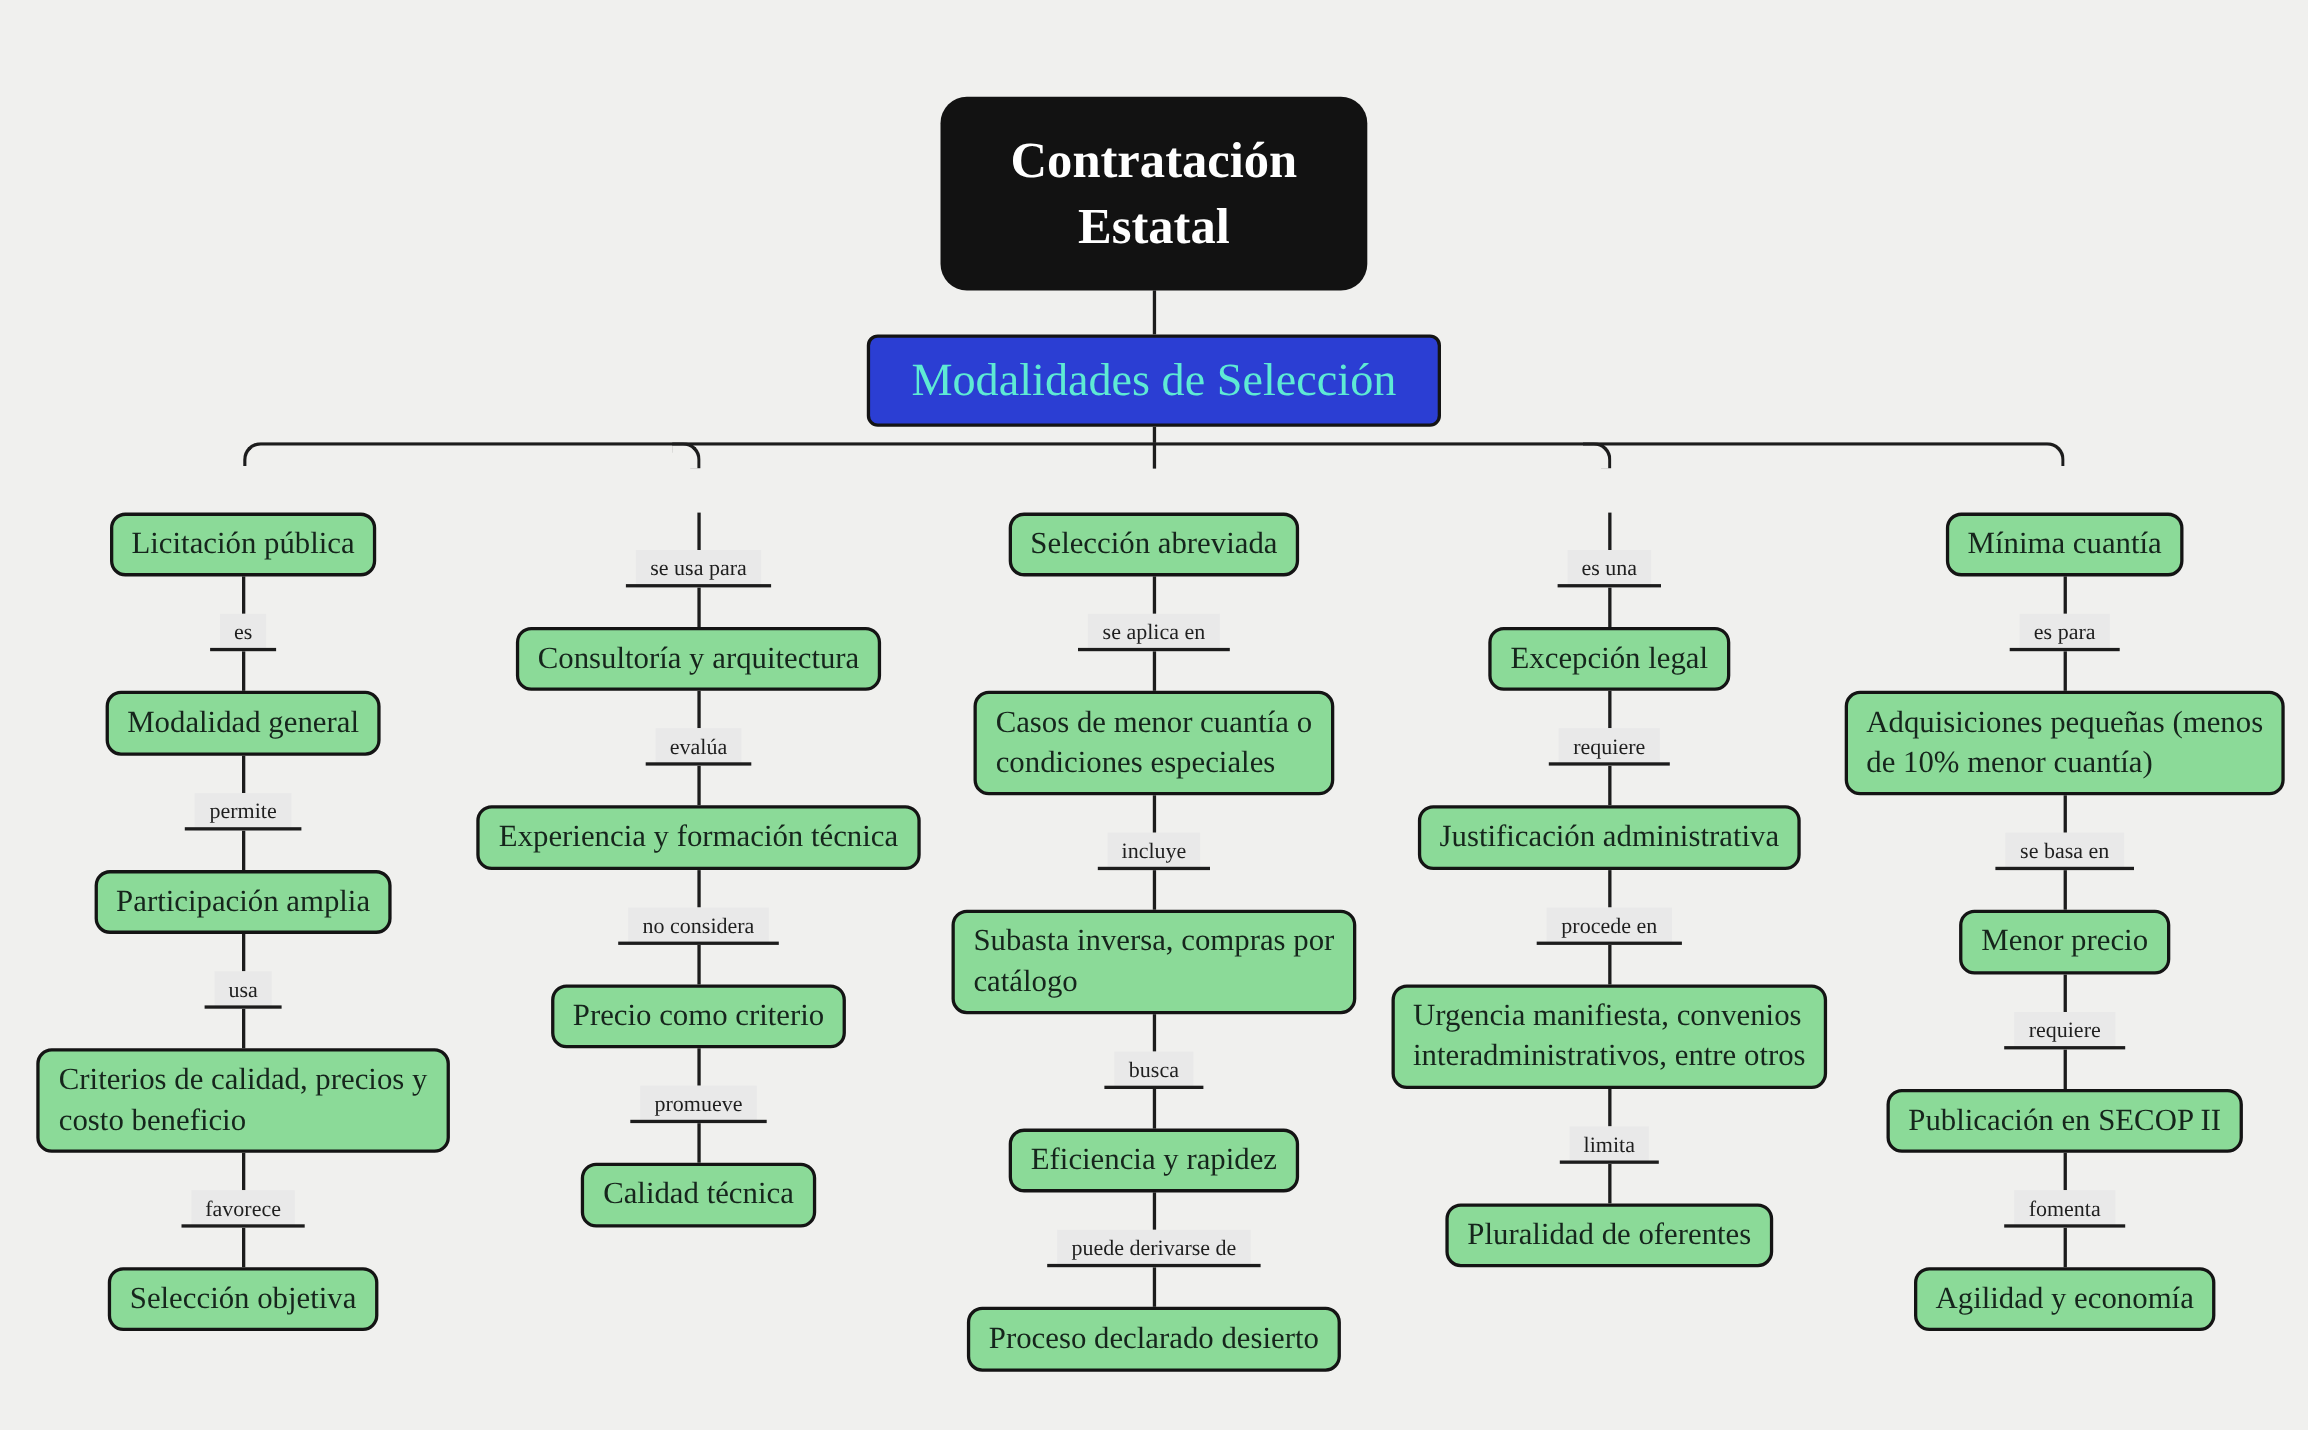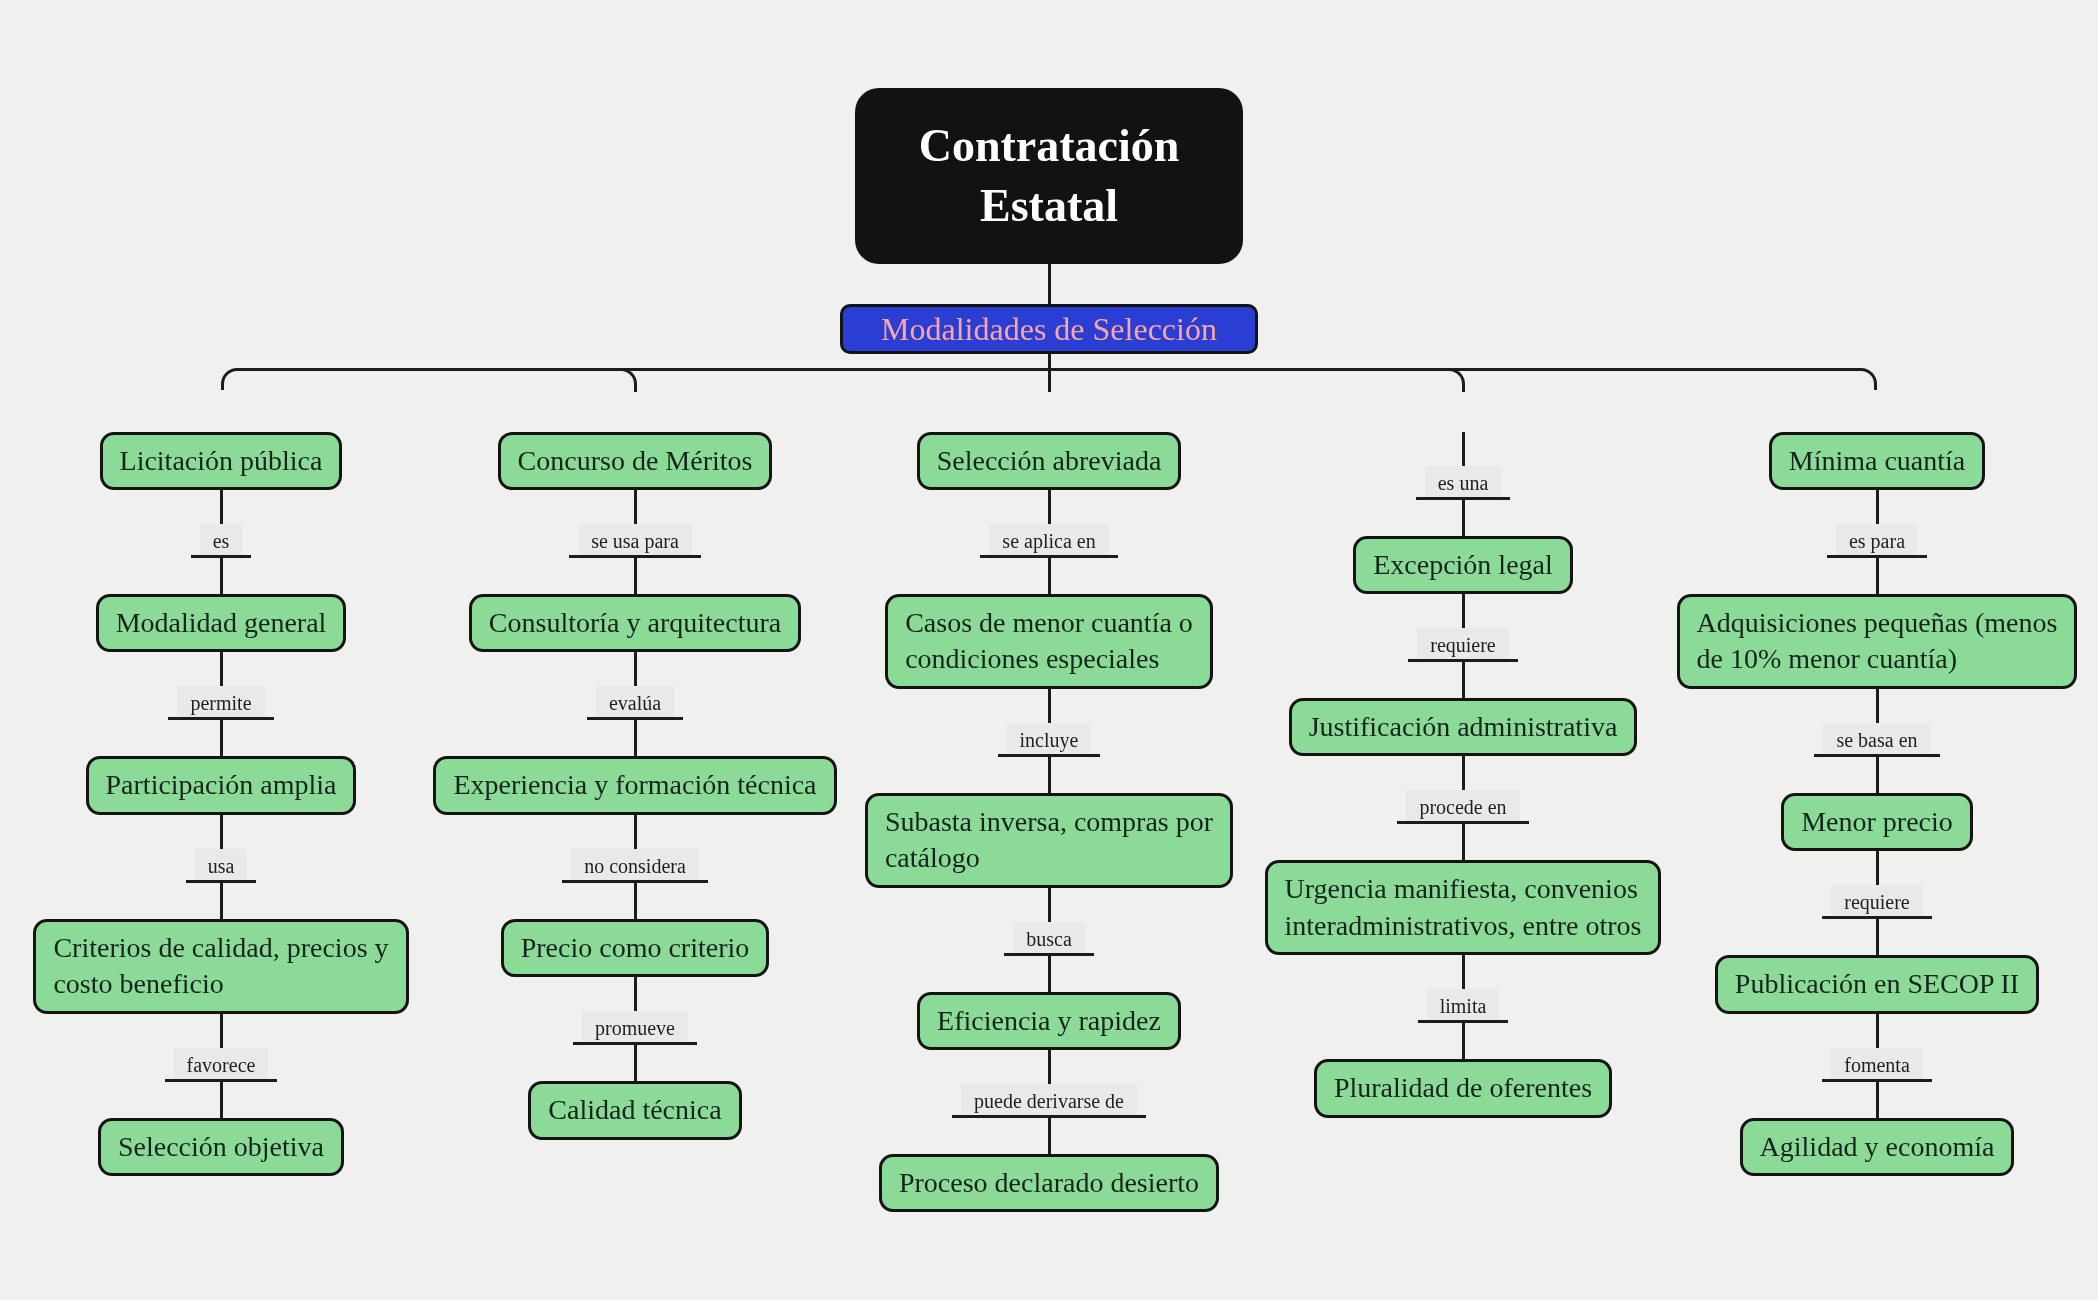--- a/index.html
+++ b/index.html
@@ -33,23 +33,23 @@
     font-size:46px;line-height:1.3;
     text-align:center;
     padding:28px 64px;
     border-radius:24px;
     white-space:pre-line;
   }
   .stem{width:3px;background:var(--line);}
   .stem-root{height:40px;}
   .hub-node{
     background:var(--hub-fill);
-    color:#fca5a5;
-    font-size:32px;line-height:1.25;
-    padding:2px 38px;
+    color:#5eead4;
+    font-size:42px;line-height:1.25;
+    padding:13px 38px;
     border:3px solid var(--node-border);
     border-radius:10px;
   }
   .stem-hub{height:14px;}
   
   .band{position:relative;width:2070px;height:24px;}
   .rail{
     position:absolute;top:0;left:10%;right:10%;height:22px;
     border-top:3px solid var(--line);
     border-left:3px solid var(--line);
@@ -141,21 +141,20 @@
       <div class="vlink b"></div>
       <div class="node wide">Criterios de calidad, precios y
 costo beneficio</div>
       <div class="vlink a"></div>
       <div class="edge-label">favorece</div>
       <div class="vlink b"></div>
       <div class="node">Selección objetiva</div>
     </div>
 
     <div class="column">
-      <div class="node">Concurso de Méritos</div>
       <div class="vlink a"></div>
       <div class="edge-label">se usa para</div>
       <div class="vlink b"></div>
       <div class="node">Consultoría y arquitectura</div>
       <div class="vlink a"></div>
       <div class="edge-label">evalúa</div>
       <div class="vlink b"></div>
       <div class="node">Experiencia y formación técnica</div>
       <div class="vlink a"></div>
       <div class="edge-label">no considera</div>

